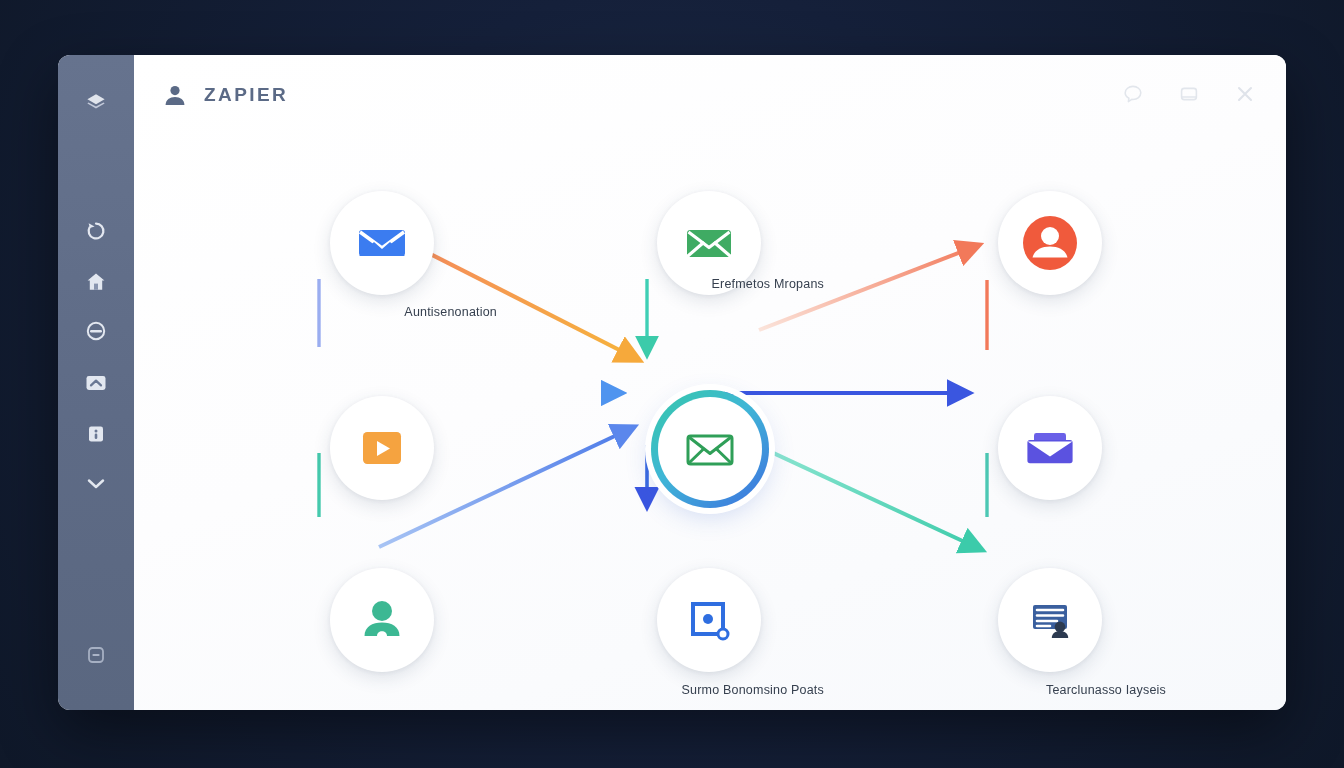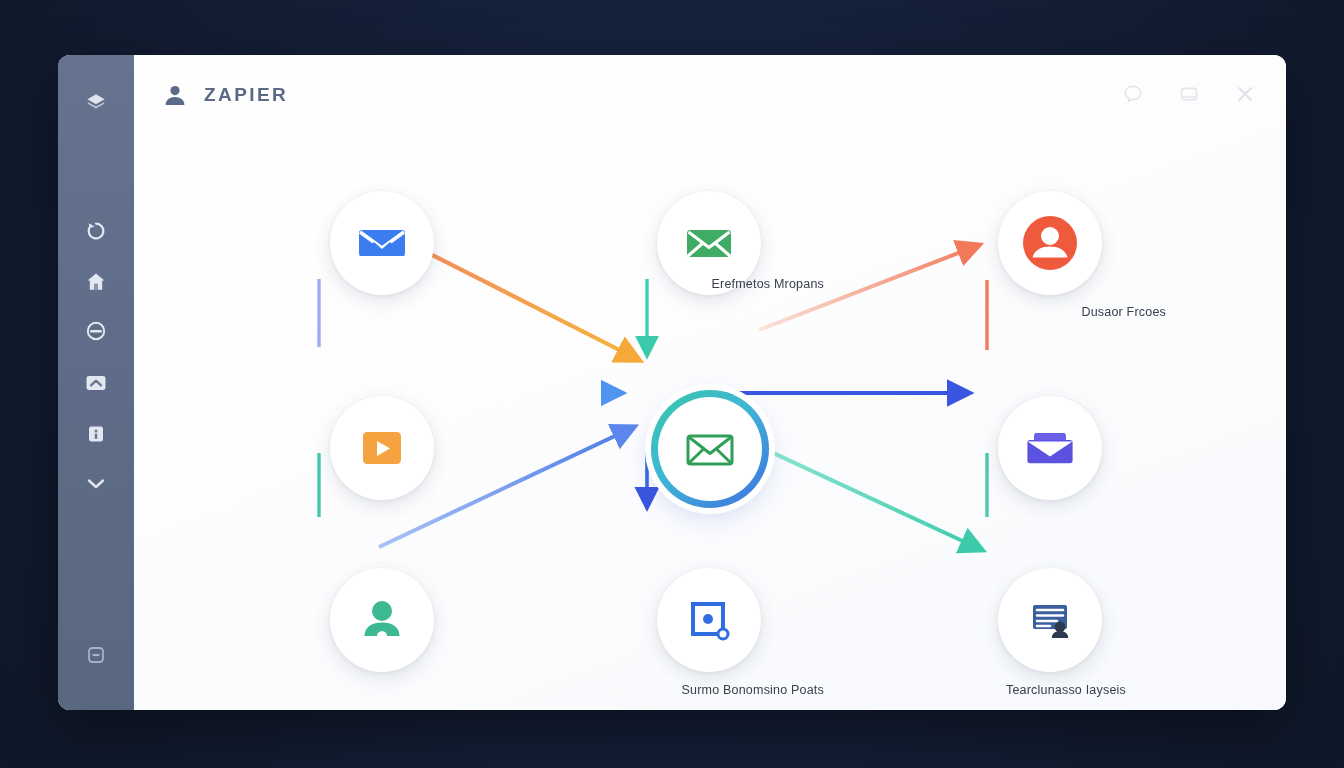--- a/index.html
+++ b/index.html
@@ -315,38 +315,38 @@
         <path d="M853 398 L853 462" stroke="#4cc8b4" stroke-width="3.4" fill="none"></path>
       </svg>
 
       <div class="node" style="left:196px; top:136px">
         <svg width="56" height="56" viewBox="0 0 56 56">
           <path d="M8 15h40a3 3 0 0 1 3 3v20a3 3 0 0 1-3 3H8a3 3 0 0 1-3-3V18a3 3 0 0 1 3-3Z" fill="#3b7cf0"></path>
           <path d="M6 17 28 33 50 17" fill="none" stroke="#fff" stroke-width="3.6" stroke-linejoin="round"></path>
           <path d="M5 41 20 27 28 34 36 27 51 41Z" fill="#3b7cf0"></path>
         </svg>
       </div>
+      <div class="node-label" style="left:133px; top:248px">Auntisenonation</div>
 
       <div class="node" style="left:523px; top:136px">
         <svg width="54" height="54" viewBox="0 0 54 54">
           <rect x="5" y="14" width="44" height="27" rx="3.4" fill="#3fab63"></rect>
           <path d="M6.5 16 27 31.5 47.5 16" fill="none" stroke="#fff" stroke-width="3.2" stroke-linejoin="round"></path>
           <path d="M6.5 39.5 21 27 M47.5 39.5 33 27" fill="none" stroke="#fff" stroke-width="3.2" stroke-linecap="round"></path>
         </svg>
       </div>
       <div class="node-label" style="left:460px; top:220px">Erefmetos Mropans</div>
 
       <div class="node" style="left:864px; top:136px">
         <svg width="66" height="66" viewBox="0 0 66 66">
           <circle cx="33" cy="33" r="27" fill="#f05a3c"></circle>
           <circle cx="33" cy="26" r="9" fill="#fff"></circle>
           <path d="M15.5 47.5c1.8-7.4 9-11 17.5-11s15.7 3.6 17.5 11Z" fill="#fff"></path>
         </svg>
       </div>
-      <div class="node-label" style="left:802px; top:248px">Dusaor Frcoes</div>
 
       <div class="node" style="left:196px; top:341px">
         <svg width="50" height="50" viewBox="0 0 50 50">
           <rect x="6" y="9" width="38" height="32" rx="4.2" fill="#f5a340"></rect>
           <path d="M20 18 33 25.5 20 33Z" fill="#fff"></path>
         </svg>
       </div>
 
       <div class="node hub" style="left:517px; top:335px">
         <svg width="62" height="62" viewBox="0 0 62 62">
@@ -382,17 +382,17 @@
       <div class="node-label" style="left:460px; top:626px">Surmo Bonomsino Poats</div>
 
       <div class="node" style="left:864px; top:513px">
         <svg width="52" height="52" viewBox="0 0 52 52">
           <rect x="9" y="11" width="34" height="24" rx="2" fill="#3a5f9e"></rect>
           <path d="M13 16h26M13 21.5h26M13 27h20M13 32h13" stroke="#fff" stroke-width="2.6" stroke-linecap="round"></path>
           <circle cx="36" cy="33" r="5.4" fill="#2c3a50"></circle>
           <path d="M27.8 44c0-4.6 3.7-6.9 8.2-6.9s8.2 2.3 8.2 6.9Z" fill="#2c3a50"></path>
         </svg>
       </div>
-      <div class="node-label" style="left:762px; top:626px">Tearclunasso Iayseis</div>
+      <div class="node-label" style="left:802px; top:626px">Tearclunasso Iayseis</div>
 
     </div>
   </div>
 </div>
 
 </body></html>

